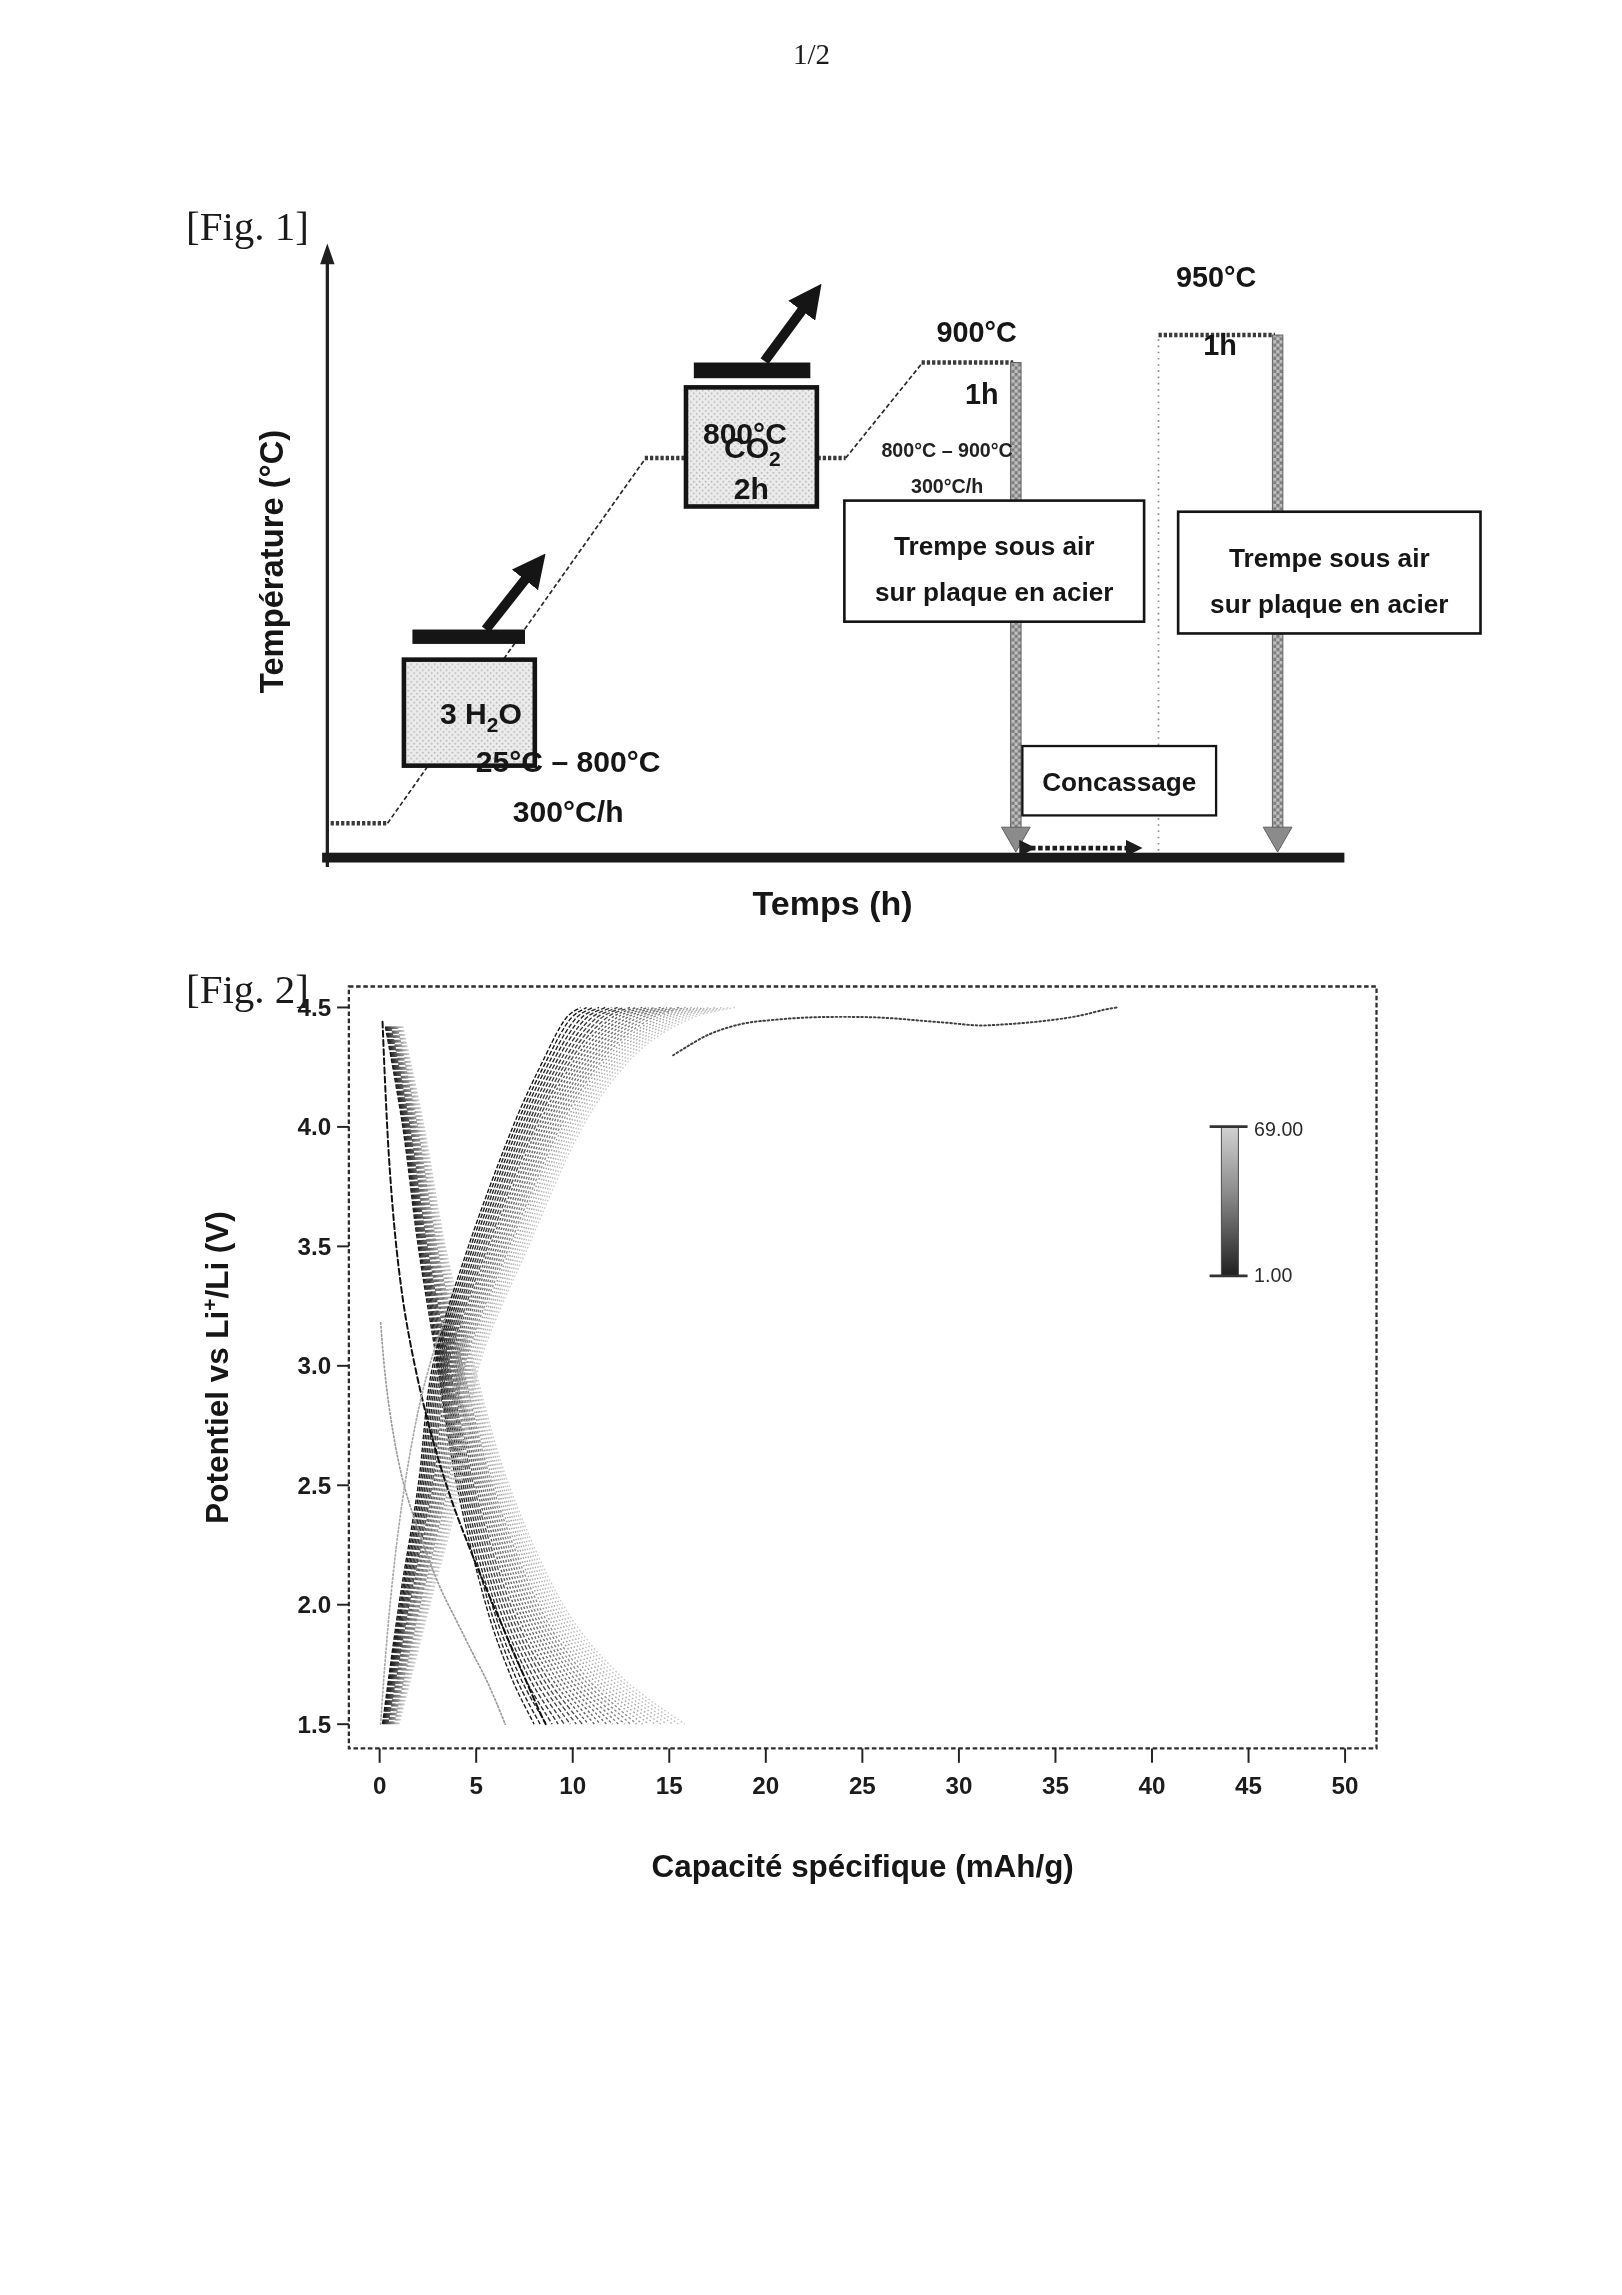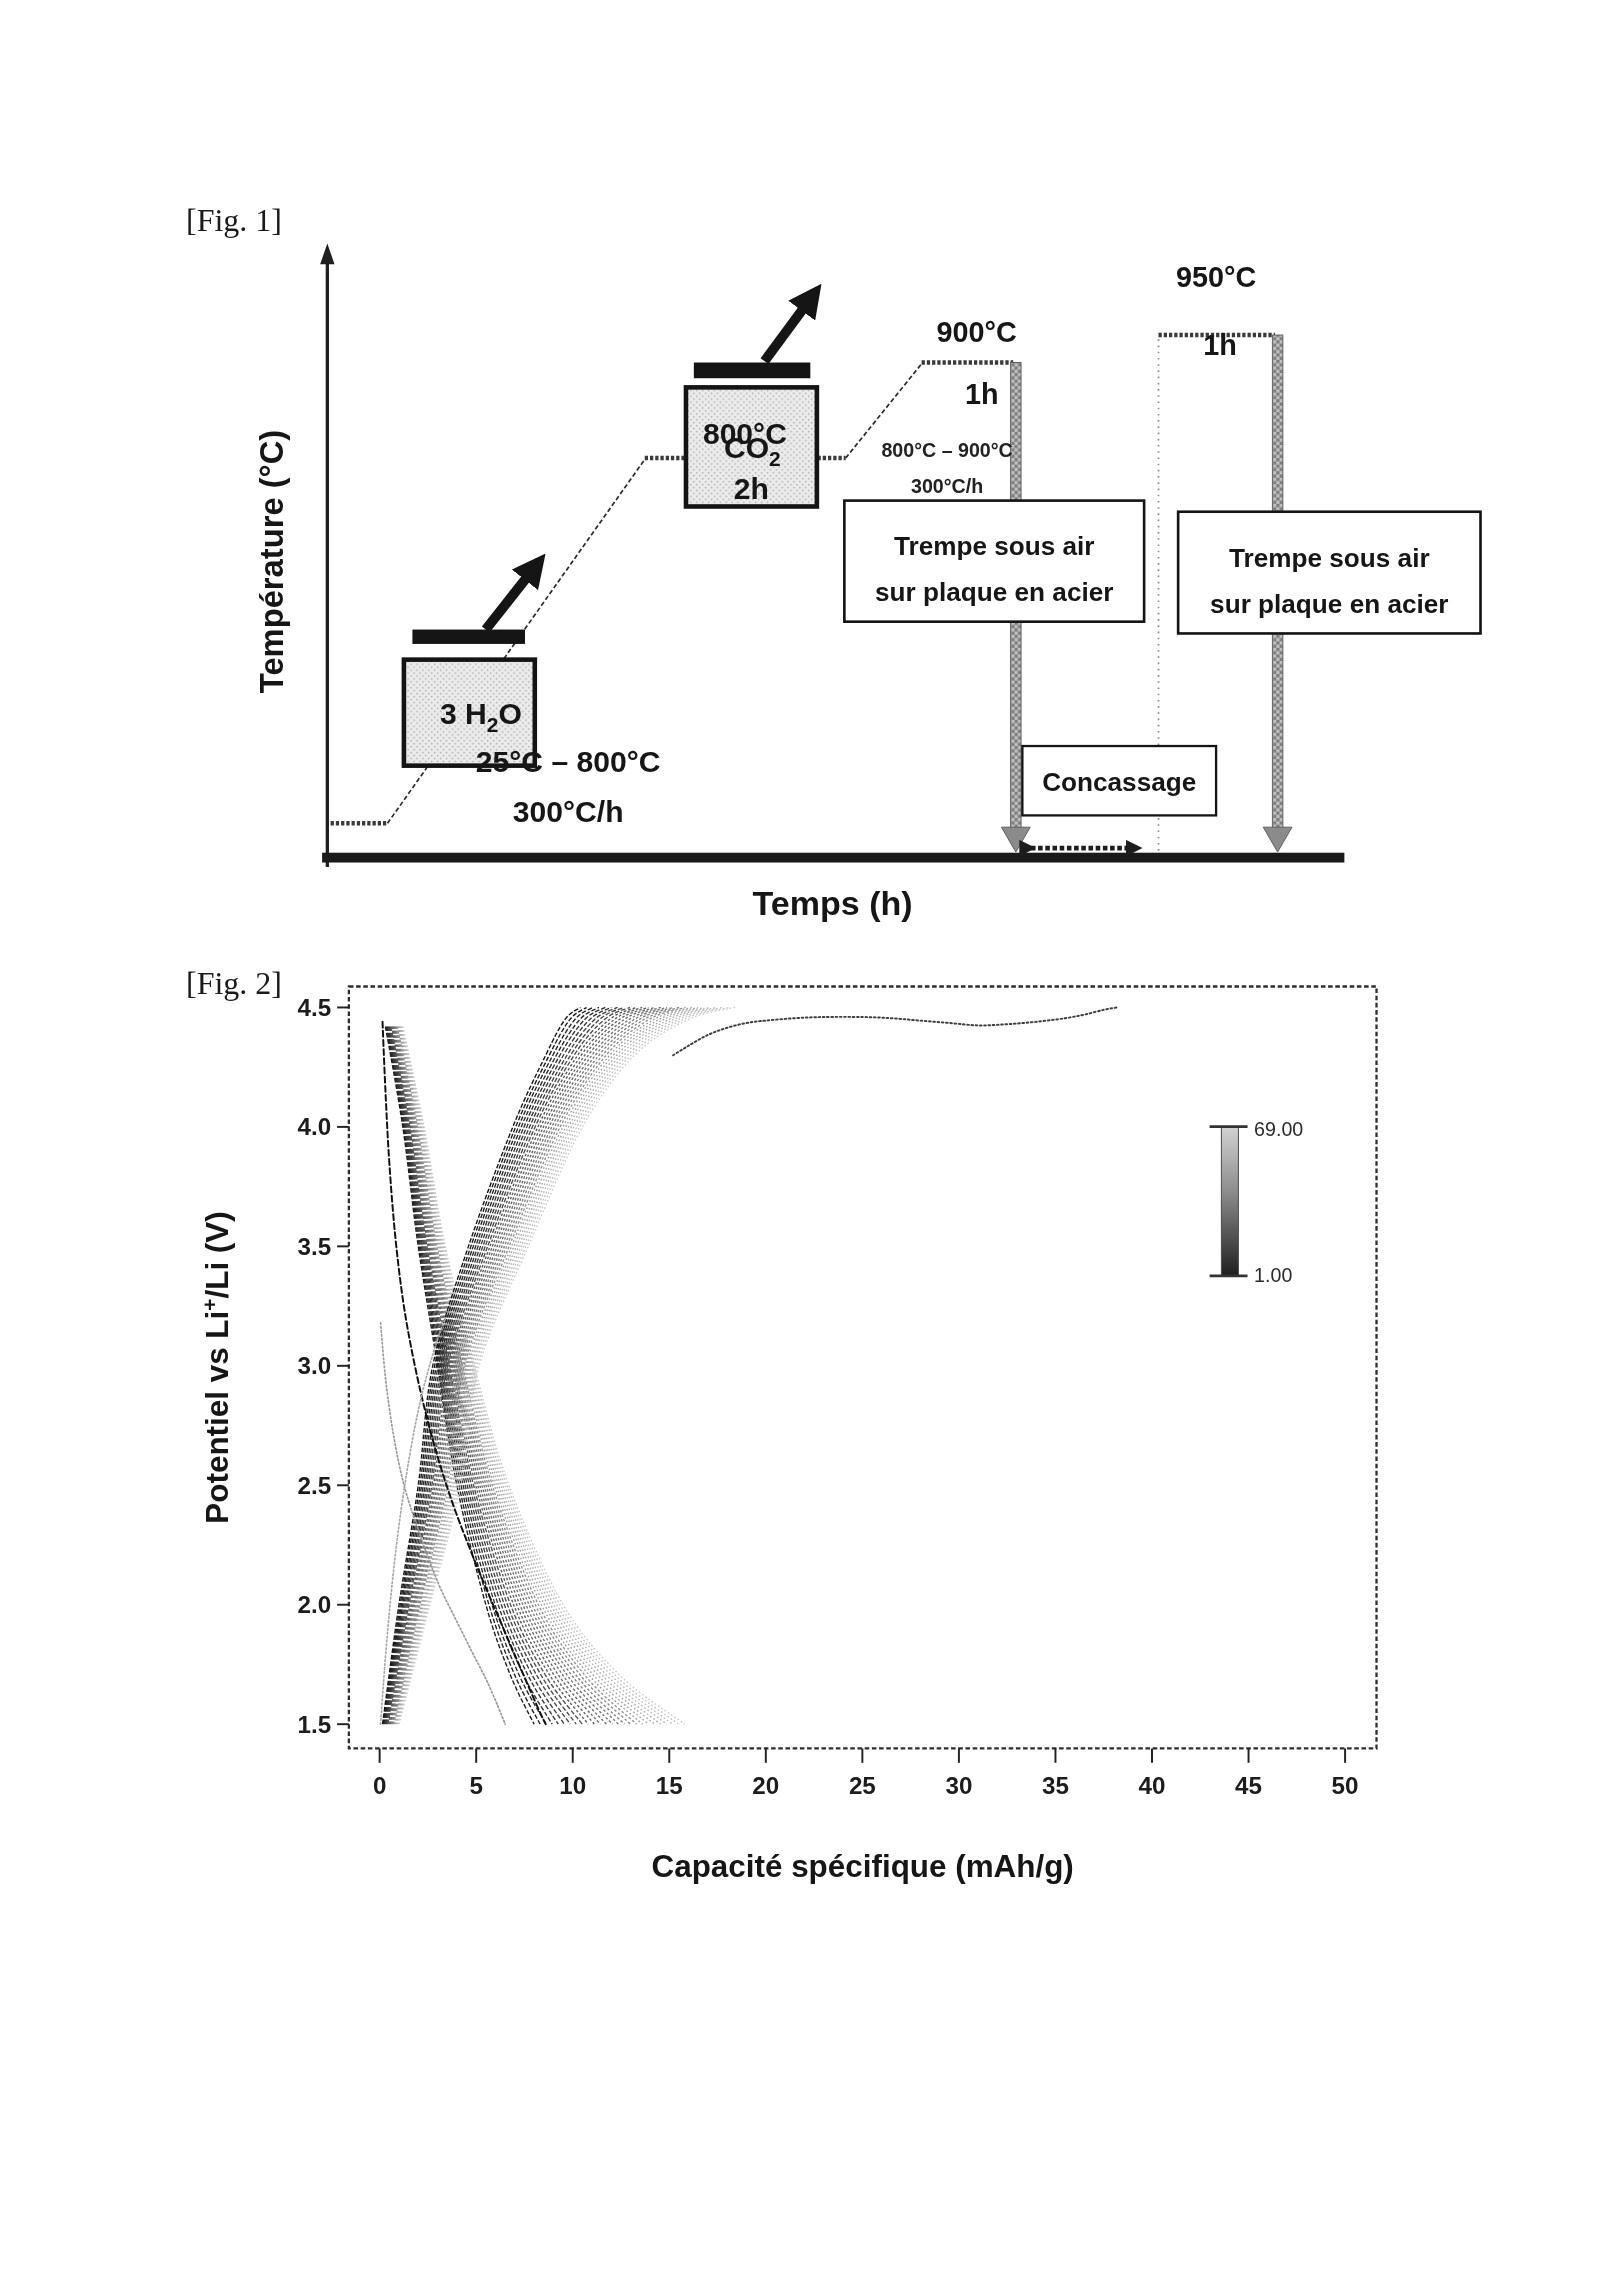--- a/index.html
+++ b/index.html
@@ -1,35 +1,36 @@
 <!DOCTYPE html>
 <html style="font-size:10.5px"><head>
 <meta charset="utf-8">
 <style>
   html,body{margin:0;padding:0;background:#777;}
   .page{position:relative;width:1623px;height:2295px;background:#ffffff;overflow:hidden;
         font-family:"Liberation Sans",sans-serif;color:#111;}
   .page-number{position:absolute;top:38px;left:0;right:0;text-align:center;
                font-family:"Liberation Serif",serif;font-size:29px;color:#1a1a1a;}
-  .fig-label{position:absolute;font-family:"Liberation Serif",serif;font-size:32px;color:#1a1a1a;}
+  .fig-label{position:absolute;font-family:"Liberation Serif",serif;font-size:41px;color:#1a1a1a;}
   #fig1-label{left:186px;top:202px;}
   #fig2-label{left:186px;top:965px;}
   svg{position:absolute;overflow:visible;}
   #fig1-svg{left:288px;top:229px;}
   #fig2-svg{left:288px;top:955px;}
   .ft{font-family:"Liberation Sans",sans-serif;font-weight:bold;fill:#161616;}
   .ft-sm{font-family:"Liberation Sans",sans-serif;font-weight:bold;fill:#222222;}
   .tick{font-family:"Liberation Sans",sans-serif;font-weight:bold;font-size:37px;fill:#1c1c1c;}
   .cb-lab{font-family:"Liberation Sans",sans-serif;font-size:30px;fill:#2a2a2a;}
 </style>
 </head>
 <body>
 
 <div class="page">
 
+  <div class="page-number">1/2</div>
 
   <div class="fig-label" id="fig1-label">[Fig. 1]</div>
 
   <svg id="fig1-svg" width="1152" height="733" viewBox="440 350 1760 1120">
     <defs>
       <pattern id="dotFill" width="9" height="9" patternUnits="userSpaceOnUse">
         <rect width="9" height="9" fill="#ececec"></rect>
         <circle cx="2.5" cy="2.5" r="1.4" fill="#b2b2b2"></circle>
         <circle cx="7" cy="7" r="1.4" fill="#b2b2b2"></circle>
       </pattern>

